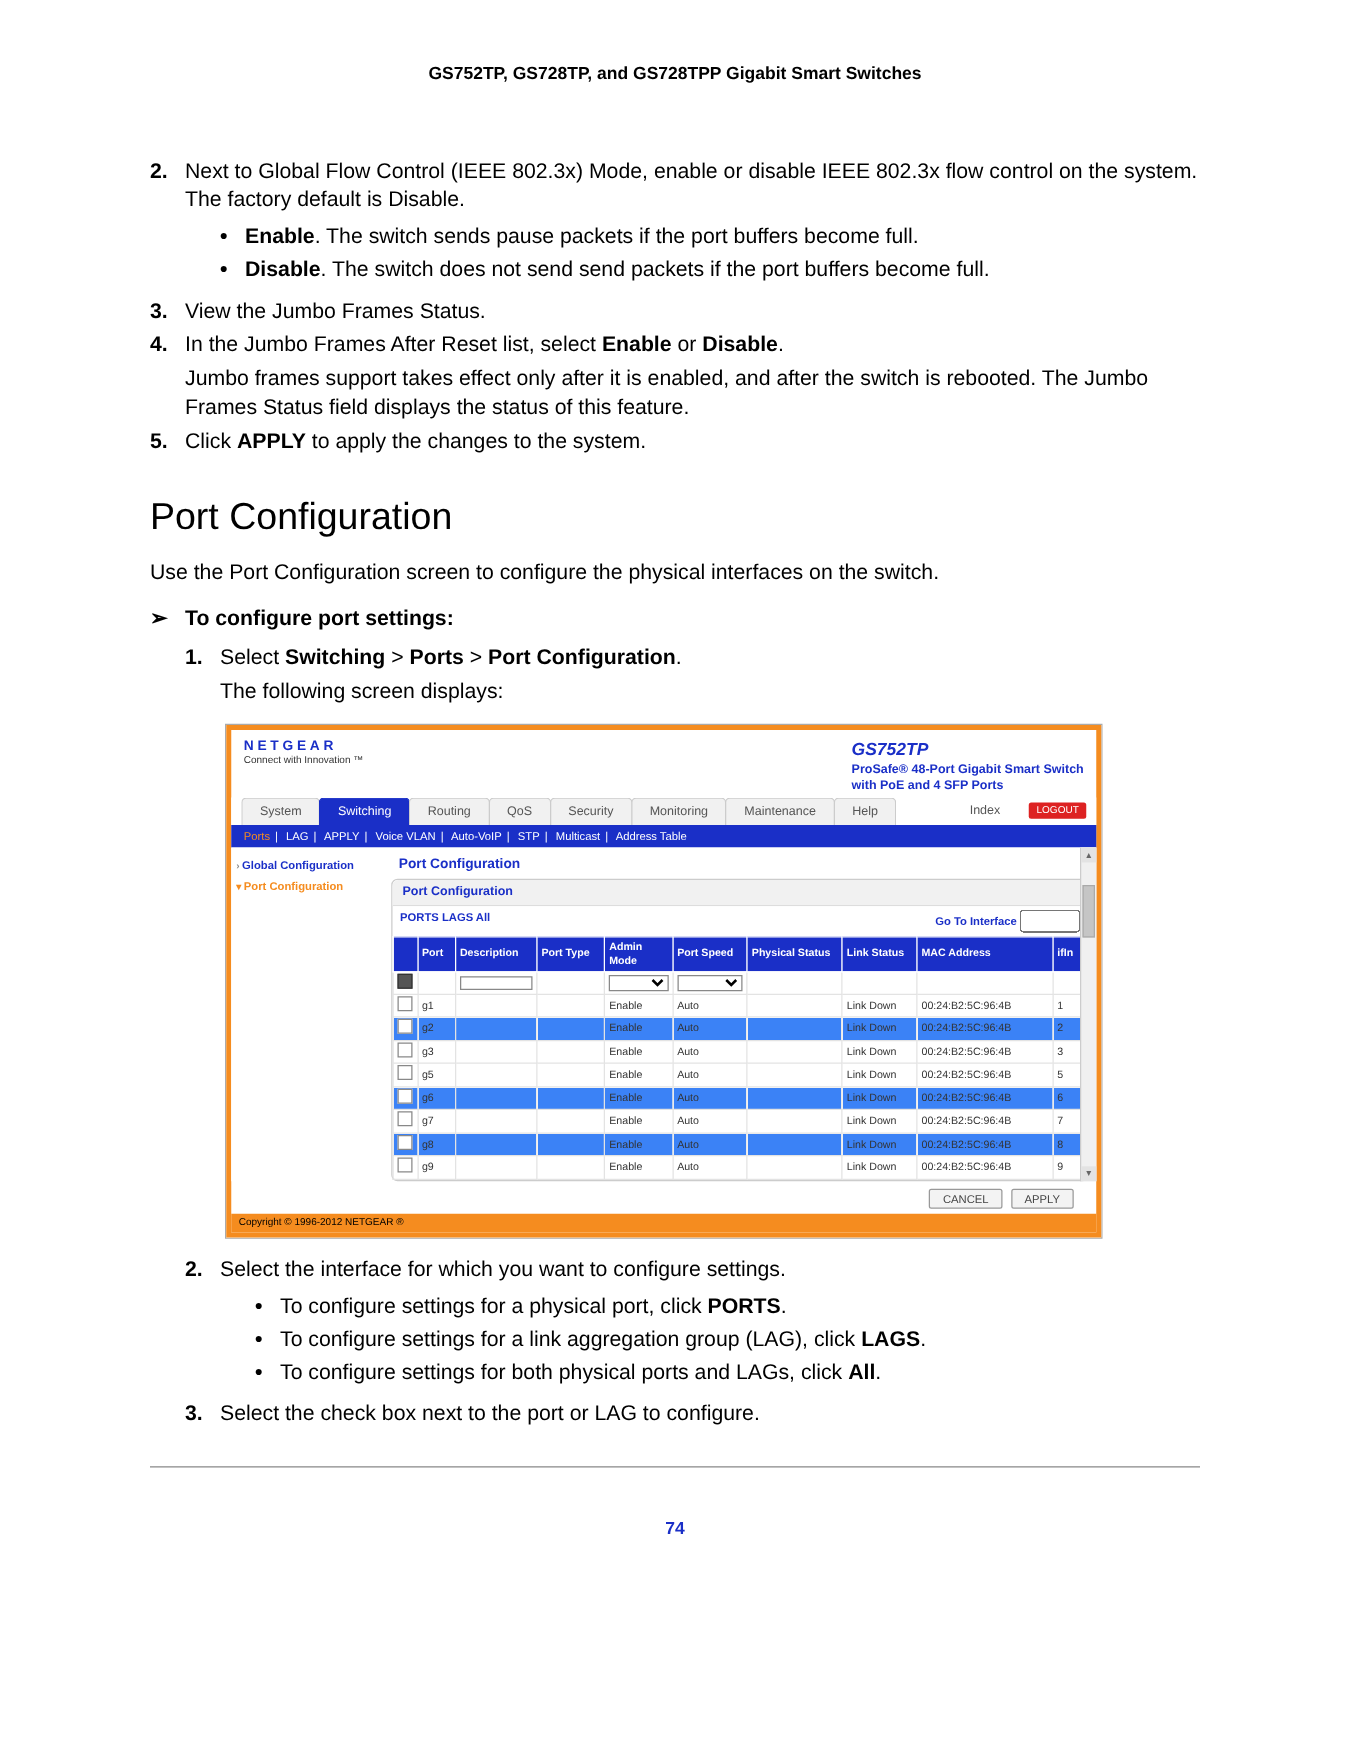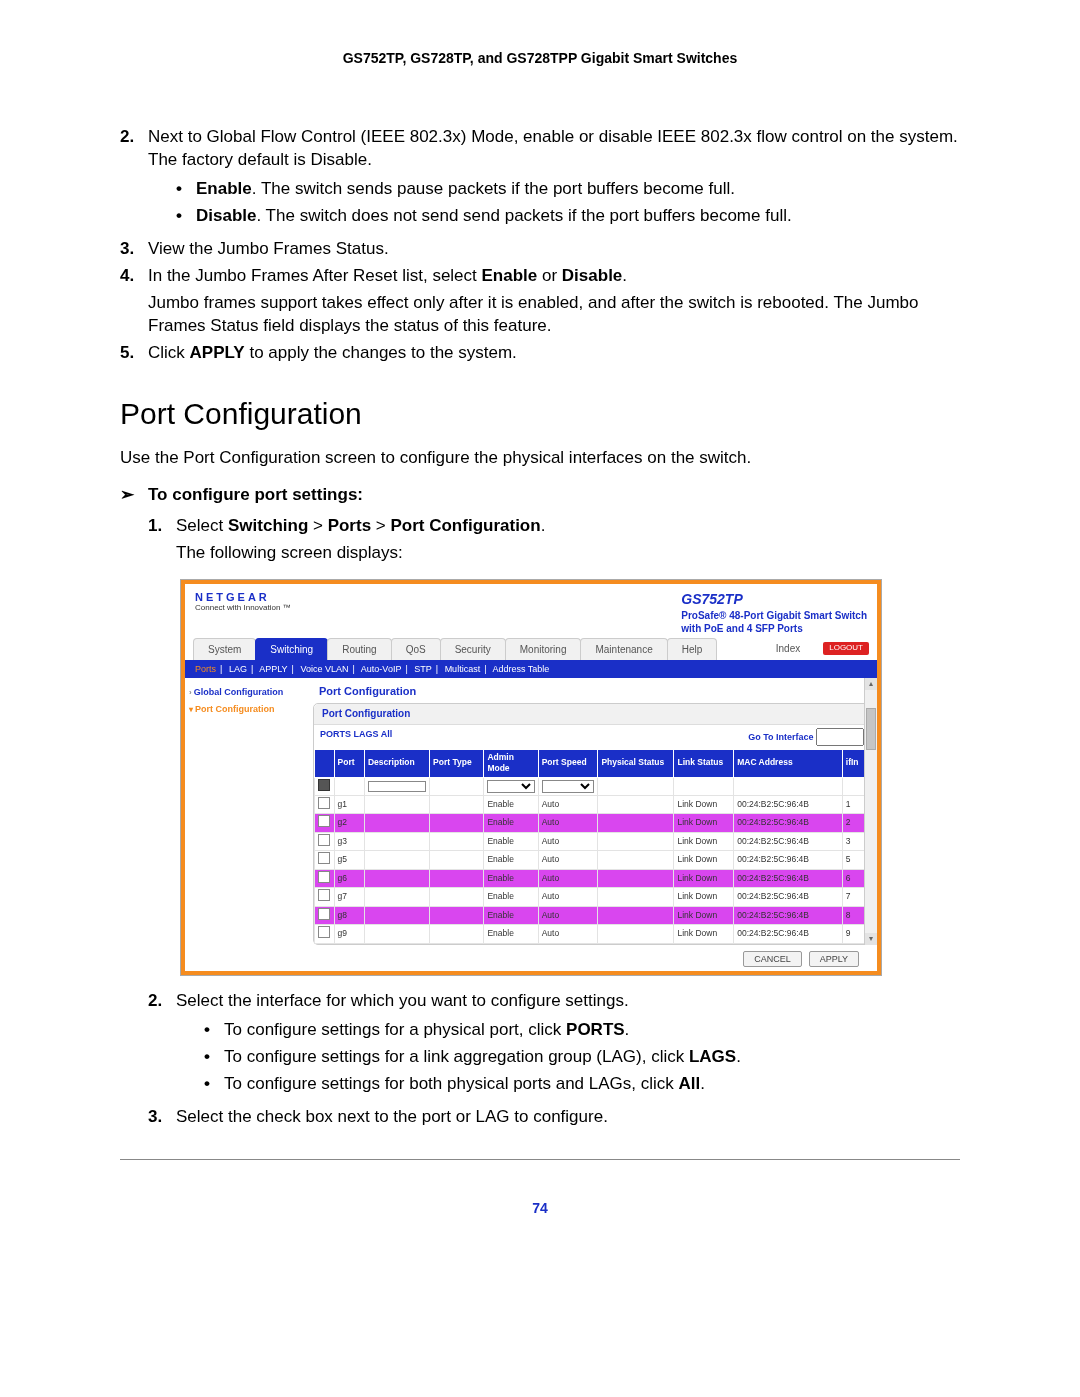--- a/index.html
+++ b/index.html
@@ -180,21 +180,21 @@
     font-size: 8.5px;
   }
   table.grid td {
     padding: 1px 3px;
     border: 1px solid #e3e3e3;
     color: #333;
     white-space: nowrap;
     overflow: hidden;
   }
   table.grid tr.filter td { background:#fff; }
-  table.grid tr.even td { background: #d946ef; }
+  table.grid tr.even td { background: #3b82f6; }
   .chk { width:10px; height:10px; border:1px solid #888; display:inline-block; background:#fff;}
   .chk.hdr { background:#555; border-color:#333;}
   .sel { font-size:8px; width:100%; border:1px solid #888; background:#fff;}
   .txtin { font-size:8px; width:100%; border:1px solid #888; height:11px; box-sizing:border-box;}
   .scroll-track-v {
     position:absolute; right:0; top:0; bottom:0; width:12px;
     background:#f0f0f0; border-left:1px solid #ccc;
   }
   .scroll-thumb-v { position:absolute; left:1px; right:1px; top:30px; height:40px; background:#c5c5c5; border:1px solid #aaa;}
   .scroll-arrow { position:absolute; left:0; right:0; height:12px; background:#e3e3e3; text-align:center; font-size:8px; line-height:12px; color:#666;}
@@ -486,20 +486,21 @@
             <div class="scroll-arrow" style="top:0">▴</div>
             <div class="scroll-thumb-v"></div>
             <div class="scroll-arrow" style="bottom:0">▾</div>
           </div>
         </div>
 
         <div class="btn-row">
           <span class="btn">CANCEL</span>
           <span class="btn">APPLY</span>
         </div>
+        <div class="copyright">Copyright © 1996-2012 NETGEAR ®</div>
       </div>
     </div>
 
     <div class="ol-item" style="margin-left:28px">
       <div class="ol-num">2.</div>
       <div class="ol-body">
         <span>Select the interface for which you want to configure settings.</span>
         <div class="bullet-list">
           <div class="bullet-item">
               <div class="bullet-dot">•</div>

